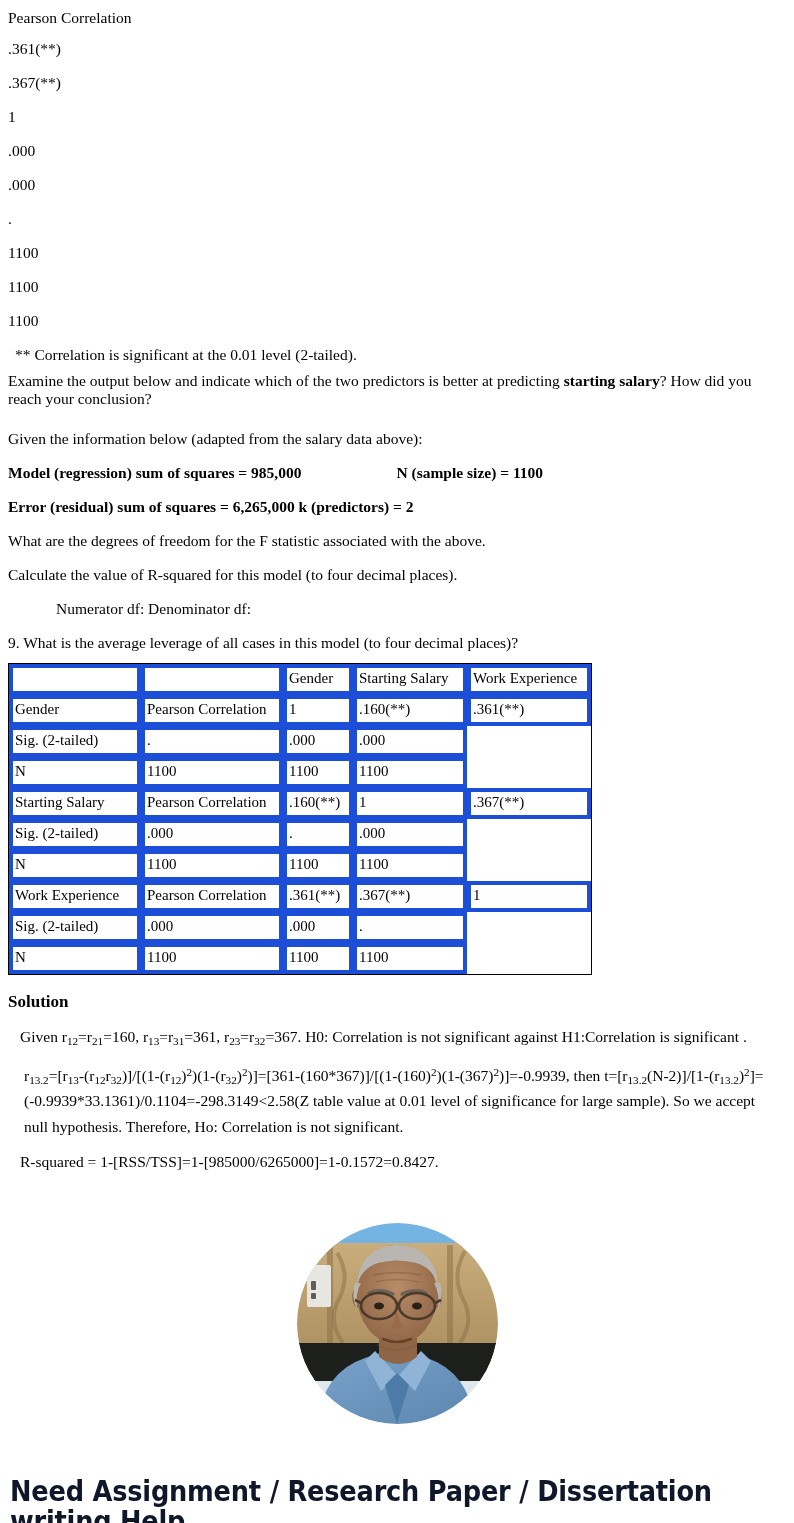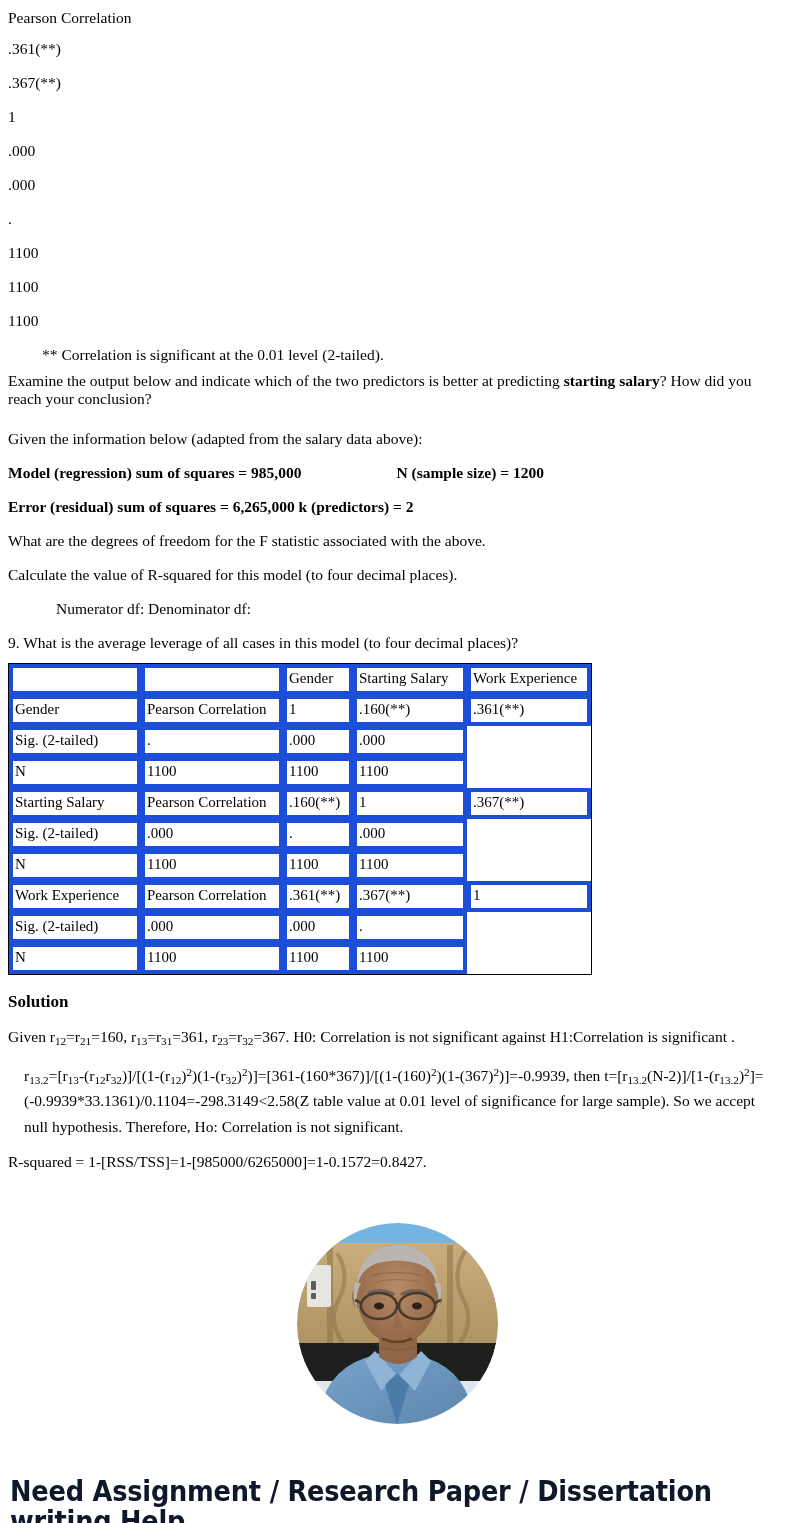--- a/index.html
+++ b/index.html
@@ -25,25 +25,24 @@
   
   .line {
     padding: 0 8px 0 8px;
     font-size: 15.5px;
     height: 34px;
     line-height: 34px;
     white-space: nowrap;
   }
   .line.first { height: 32px; line-height: 36px; }
   .note {
-    padding: 0 24px;
+    padding: 0 15px;
     font-size: 15.5px;
     height: 34px;
     line-height: 34px;
-    margin-left: 18px;
   }
   .para {
     padding: 0 8px;
     font-size: 15.5px;
     line-height: 1.18;
     margin: 0;
   }
   .para-wrap { margin-bottom: 13px; }
   .para b { font-weight: bold; }
   .bold-line {
@@ -97,21 +96,21 @@
 
   
   h3.solution {
     padding: 0 8px;
     font-size: 17px;
     font-weight: bold;
     margin: 18px 0 14px 0;
     line-height: 1.1;
   }
   .sol-para {
-    padding: 0 8px;
+    padding: 0 20px;
     font-size: 15.5px;
     line-height: 1.58;
     margin: 0 0 13px 0;
   }
   .formula {
     padding: 0 24px;
     font-size: 15.5px;
     line-height: 1.65;
     margin: 0 0 11px 0;
   }
@@ -172,21 +171,21 @@
   <div class="note">** Correlation is significant at the 0.01 level (2-tailed).</div>
 
   <div class="para-wrap">
     <p class="para">
       <span>Examine the output below and indicate which of the two predictors is better at predicting </span><b>starting salary</b><span>? How did you reach your conclusion?</span>
     </p>
   </div>
 
   <div class="line">Given the information below (adapted from the salary data above):</div>
 
-  <div class="bold-line"><span>Model (regression) sum of squares = 985,000</span><span style="display:inline-block;width:95px"></span><span>N (sample size) = 1200</span></div>
+  <div class="bold-line"><span>Model (regression) sum of squares = 985,000</span><span style="display:inline-block;width:95px"></span><span>N (sample size) = 1100</span></div>
 
   <div class="bold-line">Error (residual) sum of squares = 6,265,000 k (predictors) = 2</div>
 
   <div class="line">What are the degrees of freedom for the F statistic associated with the above.</div>
 
   <div class="line">Calculate the value of R-squared for this model (to four decimal places).</div>
 
   <div class="indent-line">Numerator df: Denominator df:</div>
 
   <div class="line">9. What is the average leverage of all cases in this model (to four decimal places)?</div>

